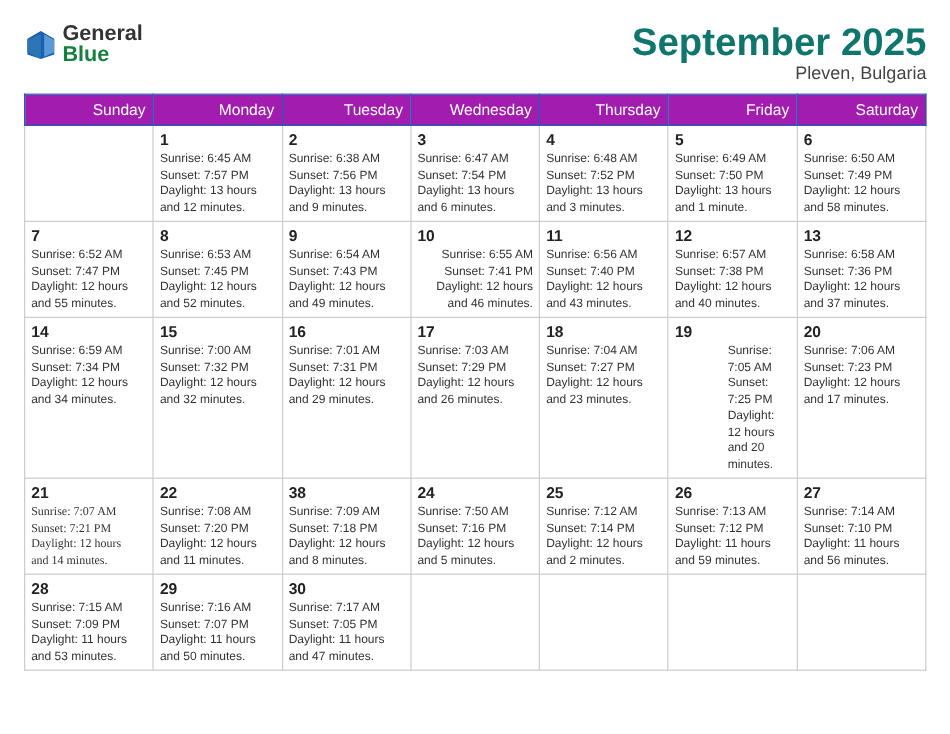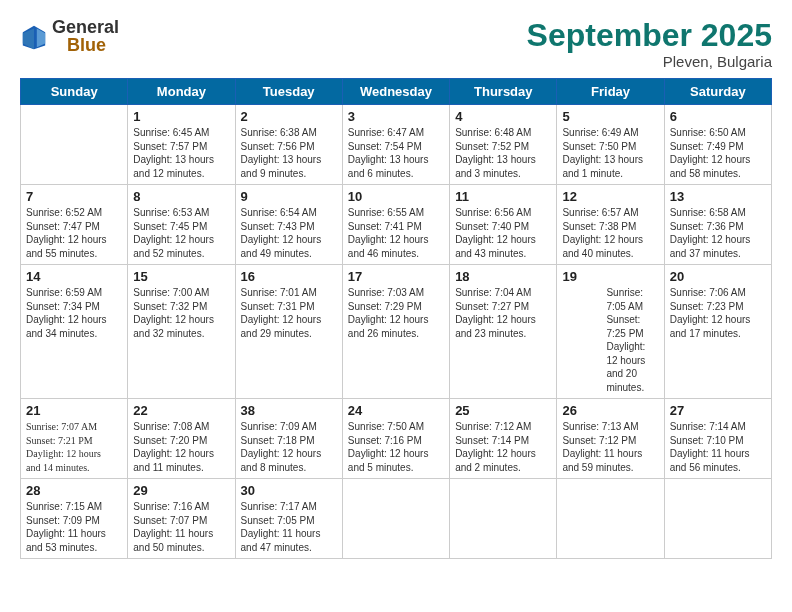--- a/index.html
+++ b/index.html
@@ -28,21 +28,21 @@
       align-items: center;
     }
     .logo-text {
       display: flex;
       flex-direction: column;
       font-size: 18px;
       font-weight: bold;
       line-height: 1;
     }
     .logo-general { color: #333; }
-    .logo-blue { color: #a16207; margin-left: 15px; }
+    .logo-blue { color: #15803d; }
     .logo-icon {
       width: 28px;
       height: 28px;
       margin-right: 4px;
       margin-top: 2px;
     }
     .title-block {
       text-align: right;
     }
     .month-title {
@@ -57,26 +57,26 @@
       color: #444;
     }
     .calendar {
       flex: 1;
       border: 1px solid #ccc;
       border-collapse: collapse;
       width: 100%;
       table-layout: fixed;
     }
     .calendar th {
-      background: #0369a1;
+      background: #a21caf;
       color: #fff;
-      text-align: center;
+      text-align: right;
       padding: 5px 6px;
       font-size: 13px;
-      font-weight: bold;
+      font-weight: normal;
       border: 1px solid #1a5fb4;
     }
     .calendar td {
       border: 1px solid #ccc;
       vertical-align: top;
       padding: 4px 5px;
       font-size: 10.5px;
       color: #222;
       height: 78px;
     }
@@ -191,21 +191,21 @@
           </td>
           <td>
             <div class="day-num">9</div>
             <div class="day-info" style="white-space: pre-line;">Sunrise: 6:54 AM
 Sunset: 7:43 PM
 Daylight: 12 hours
 and 49 minutes.</div>
           </td>
           <td>
             <div class="day-num">10</div>
-            <div class="day-info" style="white-space: pre-line;">Sunrise: 6:55 AM
+            <div class="day-info" style="white-space: pre-line; text-align: right;">Sunrise: 6:55 AM
 Sunset: 7:41 PM
 Daylight: 12 hours
 and 46 minutes.</div>
           </td>
           <td>
             <div class="day-num">11</div>
             <div class="day-info" style="white-space: pre-line;">Sunrise: 6:56 AM
 Sunset: 7:40 PM
 Daylight: 12 hours
 and 43 minutes.</div>

